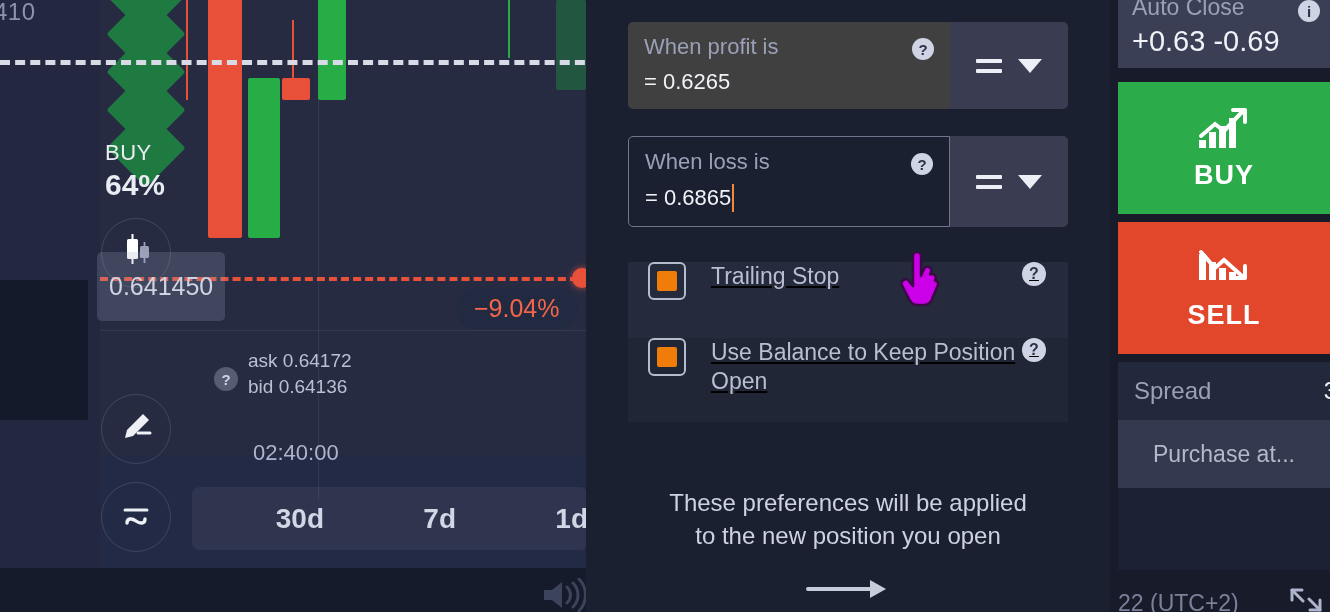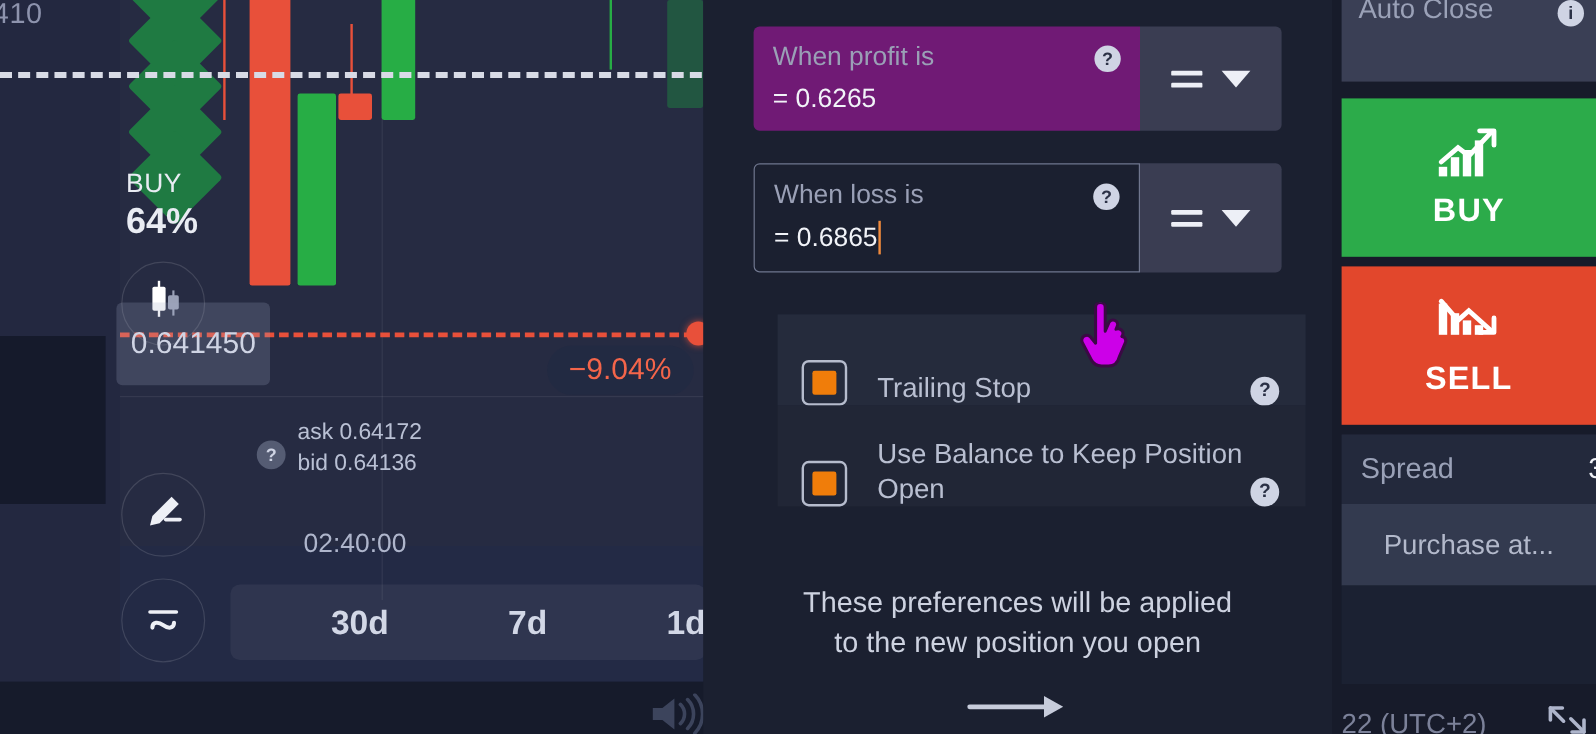--- a/index.html
+++ b/index.html
@@ -147,21 +147,21 @@
     position:absolute; left:586px; top:0;
     width:524px; height:612px;
     background:#1b2030;
   }
   .field-row { position:absolute; left:42px; display:flex; }
   .field-box {
     width:322px; padding:12px 16px 14px 16px;
     position:relative;
   }
   .field-box.profit {
-    background:#701a75;
+    background:#404040;
     border-top-left-radius:5px; border-bottom-left-radius:5px;
   }
   .field-box.loss {
     background:#1b2030;
     border:1px solid #6f768e;
     border-top-left-radius:5px; border-bottom-left-radius:5px;
   }
   .field-label { font-size:22px; color:#9aa0b6; }
   .field-value {
     font-size:22px; color:#f1f3f8; margin-top:9px;
@@ -192,24 +192,25 @@
   .eq-sign i + i { margin-top:6px; }
   .chev {
     width:0; height:0;
     border-left:12px solid transparent;
     border-right:12px solid transparent;
     border-top:14px solid #edeff6;
   }
 
   
   .check-row {
-    position:absolute; left:648px;
+    position:absolute; left:628px;
     width:440px;
-    display:flex; align-items:flex-end;
+    display:flex; align-items:flex-start;
     padding:0 22px 0 20px;
+    text-decoration:underline;
   }
   .check-row.r1 { top:262px; height:76px; background:#252b3c; }
   .check-row.r2 { top:338px; height:84px; background:#212636; }
   .chk {
     width:38px; height:38px; border-radius:6px;
     border:2px solid #b6bccd;
     display:flex; align-items:center; justify-content:center;
     flex:none;
   }
   .chk i { width:20px; height:20px; background:#f07d0a; border-radius:2px; }
@@ -460,20 +461,21 @@
                c2-1 4.4-.2 5.4 1.8.7 1.5.4 3-.5 4.2 1.8.2 3.2 1.7 3.2 3.6 0 .6-.1 1.1-.3 1.6
                l-5 11.5C33.4 50.6 29.8 53 25.8 53H20c-3.6 0-6.9-2-8.6-5.2L4 33.5
                c-1.1-2-.3-4.5 1.7-5.6 1.9-1 4.2-.4 5.4 1.3L15 34V4z" fill="#cc00e8" stroke="#3a0a44" stroke-width="2.5" stroke-linejoin="round"></path>
     </svg>
   </div>
 
   <div class="right-panel">
     <div class="ac-head">
       <div class="ac-title">Auto Close</div>
       <div class="ac-info">i</div>
+      <div class="ac-vals">+0.63 -0.69</div>
     </div>
 
     <div class="btn-trade btn-buy">
       <span>
         <svg width="54" height="44" viewBox="0 0 54 44">
           <rect x="2" y="34" width="7" height="8" fill="#fff"></rect>
           <rect x="12" y="26" width="7" height="16" fill="#fff"></rect>
           <rect x="22" y="20" width="7" height="22" fill="#fff"></rect>
           <rect x="32" y="12" width="7" height="30" fill="#fff"></rect>
           <path d="M4 30L18 18l9 7L45 6" stroke="#fff" stroke-width="4" fill="none" stroke-linecap="round"></path>

